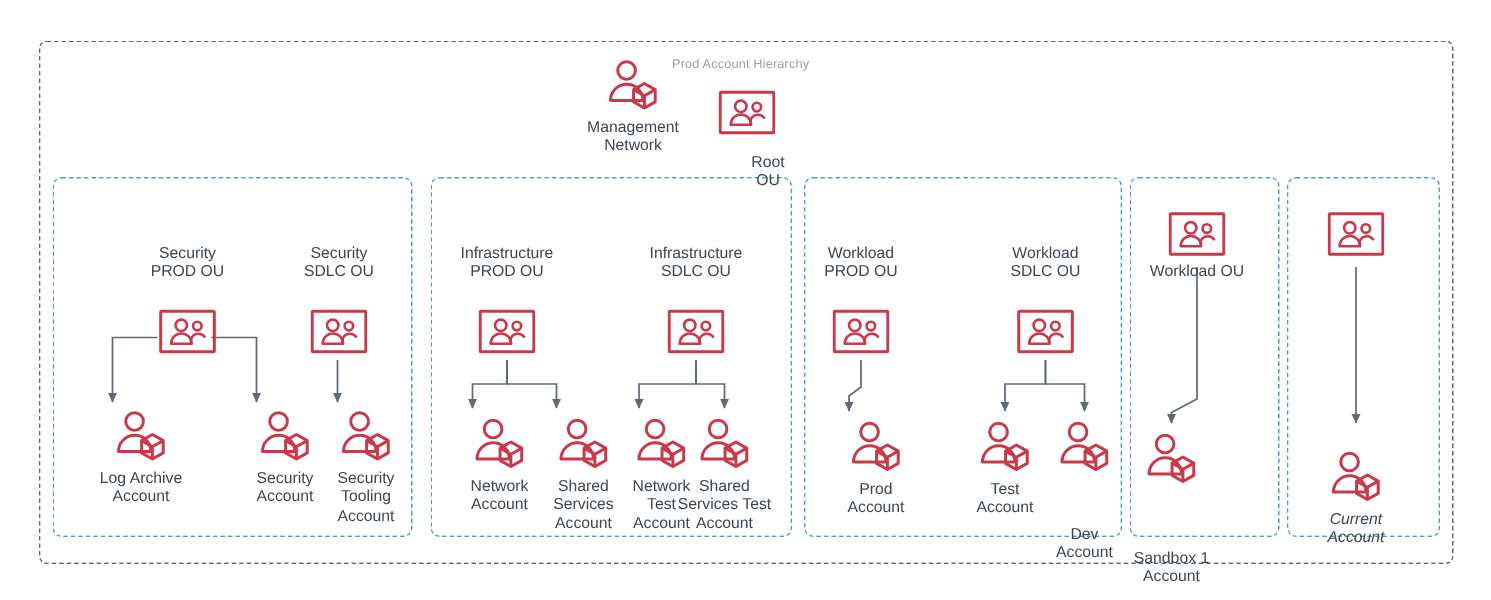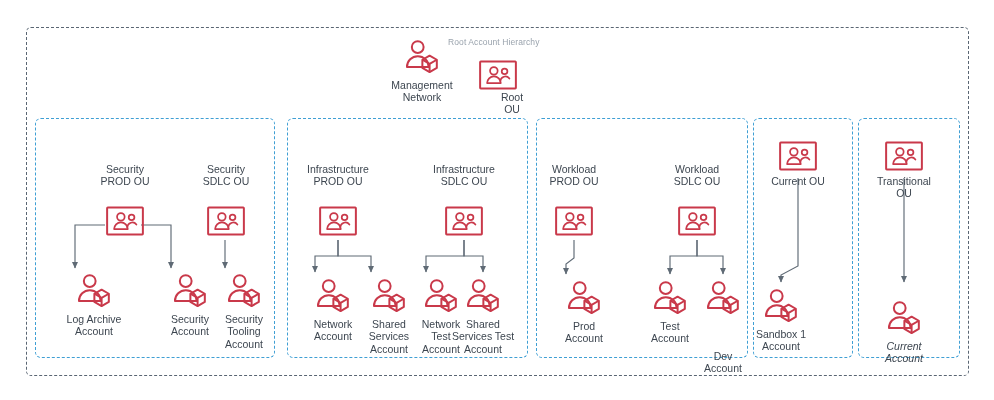--- a/index.html
+++ b/index.html
@@ -51,21 +51,21 @@
     align-items: center;
   }
   .node-label {
     font-size: 10.5px;
     line-height: 12.4px;
     color: #3d4650;
     text-align: center;
     white-space: pre-line;
     margin-top: 3px;
   }
-  .node-label.tight { margin-top: 1px; padding-left: 28px; }
+  .node-label.tight { margin-top: 12px; padding-left: 28px; }
 
   .label-above {
     position: absolute;
     font-size: 10.5px;
     line-height: 12.4px;
     color: #3d4650;
     text-align: center;
     white-space: pre-line;
   }
 
@@ -82,21 +82,21 @@
   }
   .node, .label-above { z-index: 3; }
 </style>
 </head>
 <body>
 
 <div id="diagram">
 
   <div class="outer-frame"></div>
 
-  <div class="hierarchy-title">Root Account Hierarchy</div>
+  <div class="hierarchy-title">Prod Account Hierarchy</div>
 
   <div class="ou-group" style="left:35px;  top:118px; width:240px; height:240px;"></div>
   <div class="ou-group" style="left:287px; top:118px; width:241px; height:240px;"></div>
   <div class="ou-group" style="left:536px; top:118px; width:212px; height:240px;"></div>
   <div class="ou-group" style="left:753px; top:118px; width:100px; height:240px;"></div>
   <div class="ou-group" style="left:858px; top:118px; width:102px; height:240px;"></div>
 
   <svg id="wires" viewBox="0 0 994 400">
     <defs>
       <marker id="arrow" markerWidth="7" markerHeight="7" refX="5.2" refY="3" orient="auto" markerUnits="strokeWidth">
@@ -337,44 +337,42 @@
 
   <div class="node" style="left:777px; top:141px; width:42px;">
     <svg class="icon-ou" viewBox="0 0 44 34">
       <rect x="1.3" y="1.3" width="41.4" height="31.4" rx="0.8" fill="none" stroke="#c9394a" stroke-width="2.3"></rect>
       <circle cx="17.2" cy="12.2" r="4.4" fill="none" stroke="#c9394a" stroke-width="2"></circle>
       <path d="M9.4,26.4 a7.9,7.9 0 0 1 15.8,0 z" fill="none" stroke="#c9394a" stroke-width="2" stroke-linejoin="round"></path>
       <circle cx="29.6" cy="12.8" r="3.3" fill="none" stroke="#c9394a" stroke-width="2"></circle>
       <path d="M24.6,24.3 a5.9,5.9 0 0 1 10.6,-3.2" fill="none" stroke="#c9394a" stroke-width="2" stroke-linecap="round"></path>
     </svg>
   </div>
-  <div class="label-above" style="left:753px; top:175px; width:90px;">Current OU</div>
-
-  <div class="node" style="left:744px; top:287px; width:74px;">
+  <div class="label-above" style="left:753px; top:175px; width:90px;">Workload OU</div>
+
+  <div class="node" style="left:744px; top:287px; width:74px;gap:38px;">
     <svg class="icon-acc" viewBox="0 0 40 40">
       <circle cx="15.5" cy="9.5" r="6.2" fill="none" stroke="#c9394a" stroke-width="2.1"></circle>
       <path d="M4.2,30.5 a11.4,11.4 0 0 1 22.8,0 z" fill="none" stroke="#c9394a" stroke-width="2.1" stroke-linejoin="round"></path>
       <path d="M28,18.6 l7.6,4.3 v8.6 l-7.6,4.3 l-7.6,-4.3 v-8.6 z" fill="none" stroke="#c9394a" stroke-width="2.1" stroke-linejoin="round"></path>
       <path d="M20.4,22.9 l7.6,4.3 l7.6,-4.3 M28,27.2 v8.6" fill="none" stroke="#c9394a" stroke-width="2.1" stroke-linejoin="round"></path>
     </svg>
     <div class="node-label">Sandbox 1
 Account</div>
   </div>
 
   <div class="node" style="left:883px; top:141px; width:42px;">
     <svg class="icon-ou" viewBox="0 0 44 34">
       <rect x="1.3" y="1.3" width="41.4" height="31.4" rx="0.8" fill="none" stroke="#c9394a" stroke-width="2.3"></rect>
       <circle cx="17.2" cy="12.2" r="4.4" fill="none" stroke="#c9394a" stroke-width="2"></circle>
       <path d="M9.4,26.4 a7.9,7.9 0 0 1 15.8,0 z" fill="none" stroke="#c9394a" stroke-width="2" stroke-linejoin="round"></path>
       <circle cx="29.6" cy="12.8" r="3.3" fill="none" stroke="#c9394a" stroke-width="2"></circle>
       <path d="M24.6,24.3 a5.9,5.9 0 0 1 10.6,-3.2" fill="none" stroke="#c9394a" stroke-width="2" stroke-linecap="round"></path>
     </svg>
   </div>
-  <div class="label-above" style="left:859px; top:175px; width:90px;">Transitional
-OU</div>
 
   <div class="node" style="left:867px; top:299px; width:74px;font-style:italic;">
     <svg class="icon-acc" viewBox="0 0 40 40">
       <circle cx="15.5" cy="9.5" r="6.2" fill="none" stroke="#c9394a" stroke-width="2.1"></circle>
       <path d="M4.2,30.5 a11.4,11.4 0 0 1 22.8,0 z" fill="none" stroke="#c9394a" stroke-width="2.1" stroke-linejoin="round"></path>
       <path d="M28,18.6 l7.6,4.3 v8.6 l-7.6,4.3 l-7.6,-4.3 v-8.6 z" fill="none" stroke="#c9394a" stroke-width="2.1" stroke-linejoin="round"></path>
       <path d="M20.4,22.9 l7.6,4.3 l7.6,-4.3 M28,27.2 v8.6" fill="none" stroke="#c9394a" stroke-width="2.1" stroke-linejoin="round"></path>
     </svg>
     <div class="node-label">Current
 Account</div>

